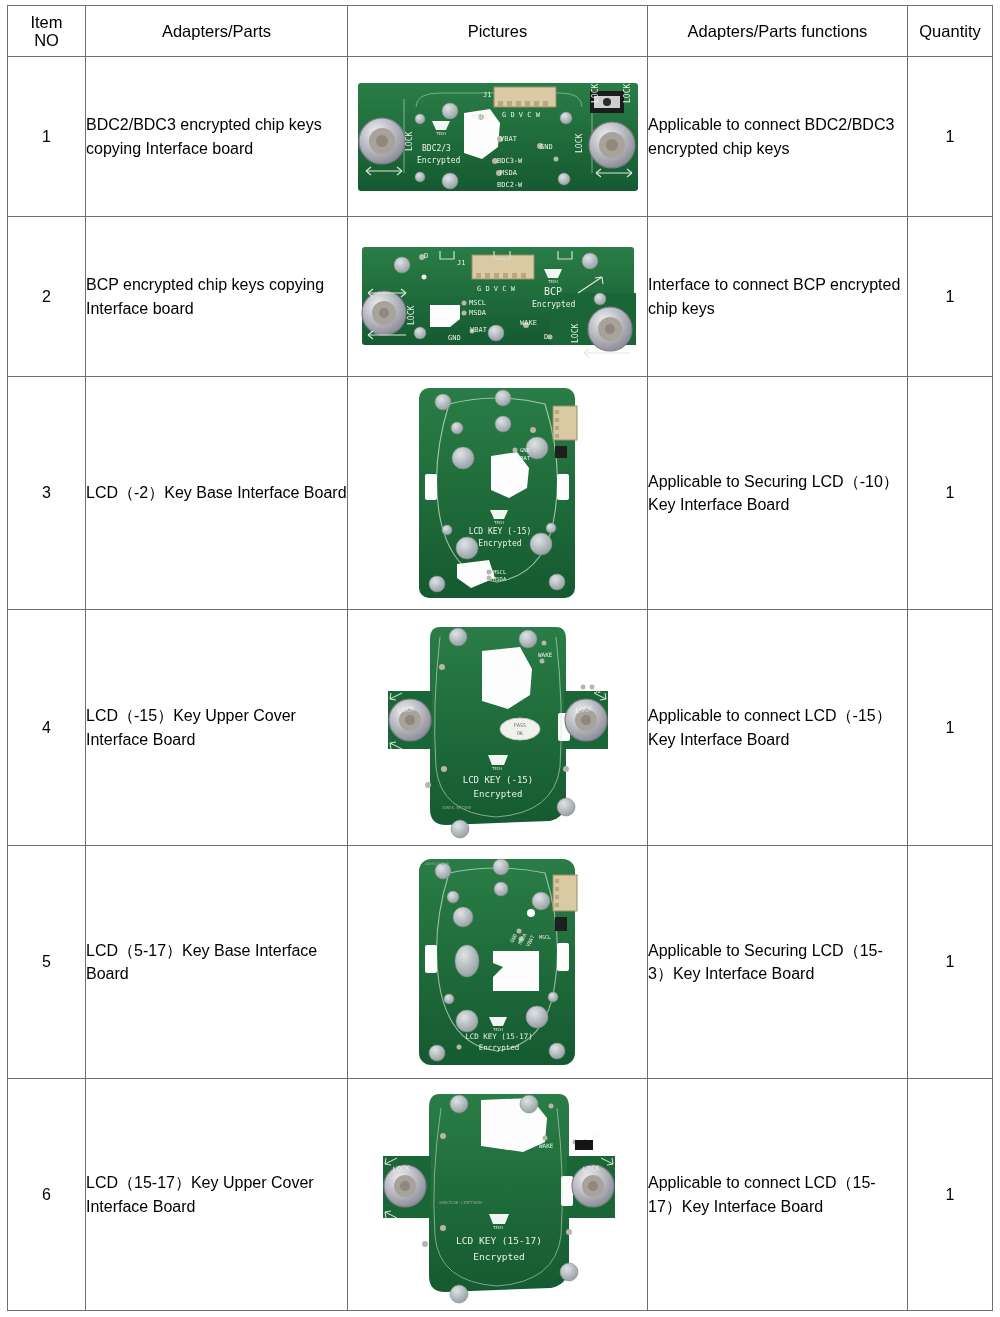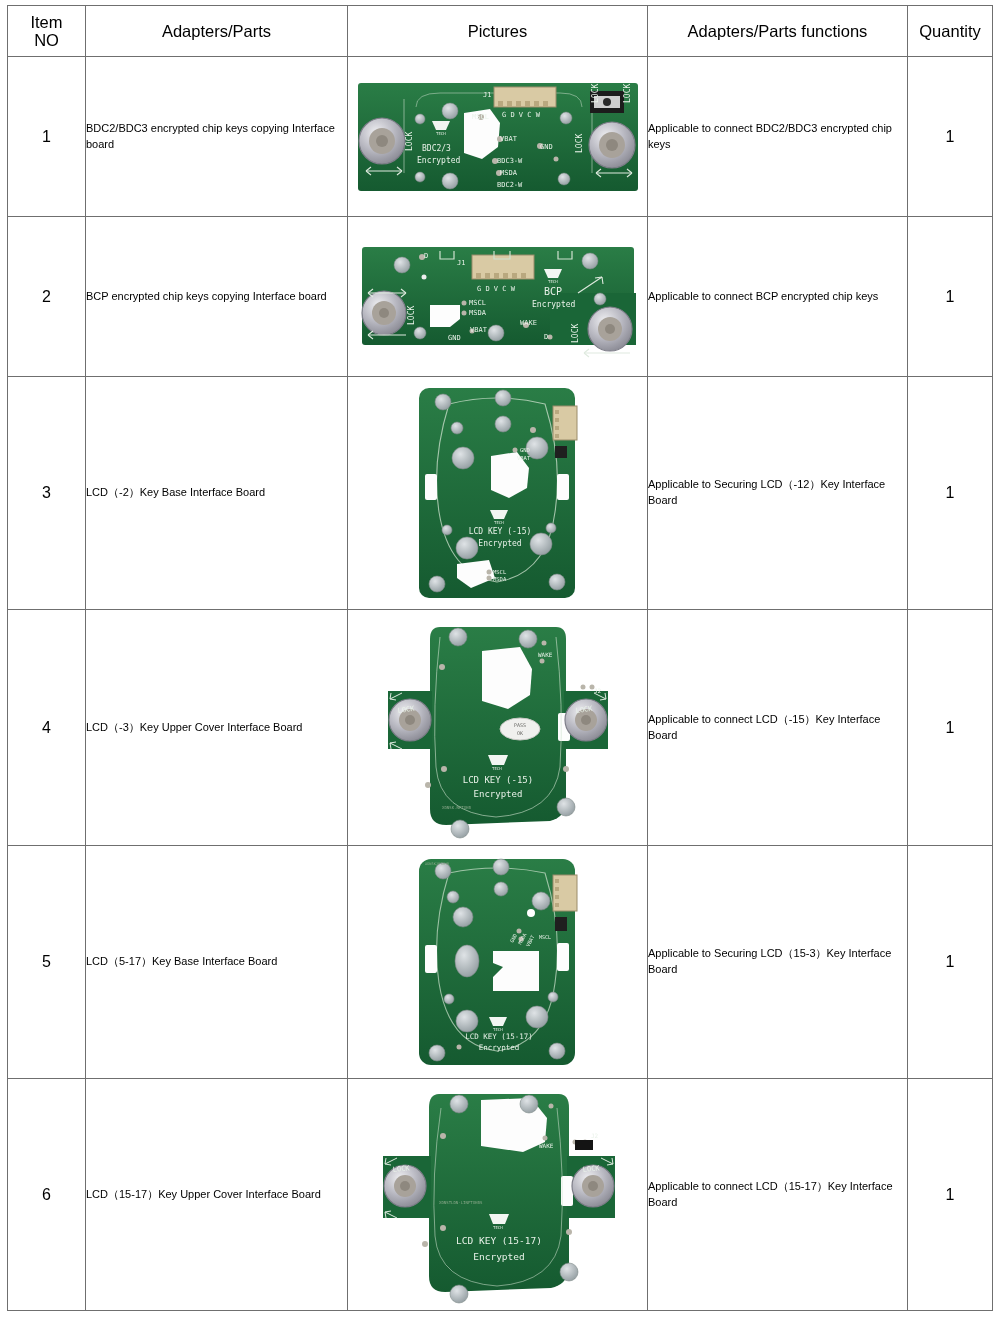--- a/index.html
+++ b/index.html
@@ -33,21 +33,21 @@
     font-size:16.5px;
     font-weight:400;
     text-align:center;
     line-height:1.12;
   }
   td.no, td.qty{
     text-align:center;
     font-size:16px;
   }
   td.part, td.func{
-    font-size:11px;
+    font-size:16px;
     line-height:1.45;
     padding:0 4px 0 7px;
   }
   td.func{padding-left:6px;}
   .txt{display:block;white-space:pre-line;}
   td.pic{
     text-align:center;
     padding:6px 0;
   }
   .picwrap{display:flex;align-items:center;justify-content:center;width:100%;}
@@ -293,21 +293,21 @@
                 </g>
                 <g transform="translate(190,36)">
                   <path d="M0 0 L18 0 L14 9 L4 9 Z" fill="#f2f6f2"></path>
                   <text x="4" y="14" font-size="4" fill="#e2ece2" font-family="'DejaVu Sans Mono',monospace">TECH</text>
                 </g>
               </svg>
             </span>
           </div>
         </td>
         <td class="func">
-            <span class="txt">Applicable to connect BCP encrypted chip keys</span>
+            <span class="txt">Interface to connect BCP encrypted chip keys</span>
           </td>
         <td class="qty"><span>1</span></td>
       </tr>
 
       <tr style="height:233px">
         <td class="no"><span>3</span></td>
         <td class="part">
             <span class="txt">LCD（-2）Key Base Interface Board</span>
           </td>
         <td class="pic">
@@ -364,29 +364,29 @@
                 </g>
                 <g transform="translate(85,128)">
                   <path d="M0 0 L18 0 L14 9 L4 9 Z" fill="#f2f6f2"></path>
                   <text x="4" y="14" font-size="4" fill="#e2ece2" font-family="'DejaVu Sans Mono',monospace">TECH</text>
                 </g>
               </svg>
             </span>
           </div>
         </td>
         <td class="func">
-            <span class="txt">Applicable to Securing LCD（-12）Key Interface Board</span>
+            <span class="txt">Applicable to Securing LCD（-10）Key Interface Board</span>
           </td>
         <td class="qty"><span>1</span></td>
       </tr>
 
       <tr style="height:236px">
         <td class="no"><span>4</span></td>
         <td class="part">
-            <span class="txt">LCD（-3）Key Upper Cover Interface Board</span>
+            <span class="txt">LCD（-15）Key Upper Cover Interface Board</span>
           </td>
         <td class="pic">
           <div class="picwrap">
             <span class="pcb">
               <svg width="236" height="222" viewBox="0 0 236 222">
 
                 <path d="M60 10 L176 10 Q186 10 186 22 L186 184 Q186 200 170 204 L66 208 Q50 208 50 192 L50 22 Q50 10 60 10 Z" fill="url(#g1)"></path>
 
                 <path d="M8 74 L52 74 L52 132 L8 132 Z" fill="#1a6637"></path>
 

